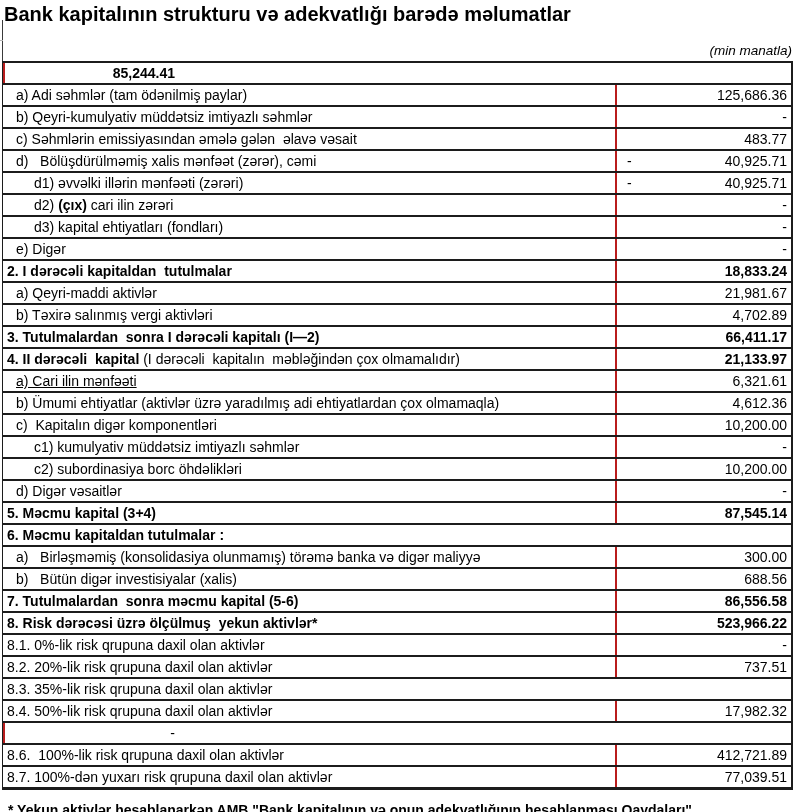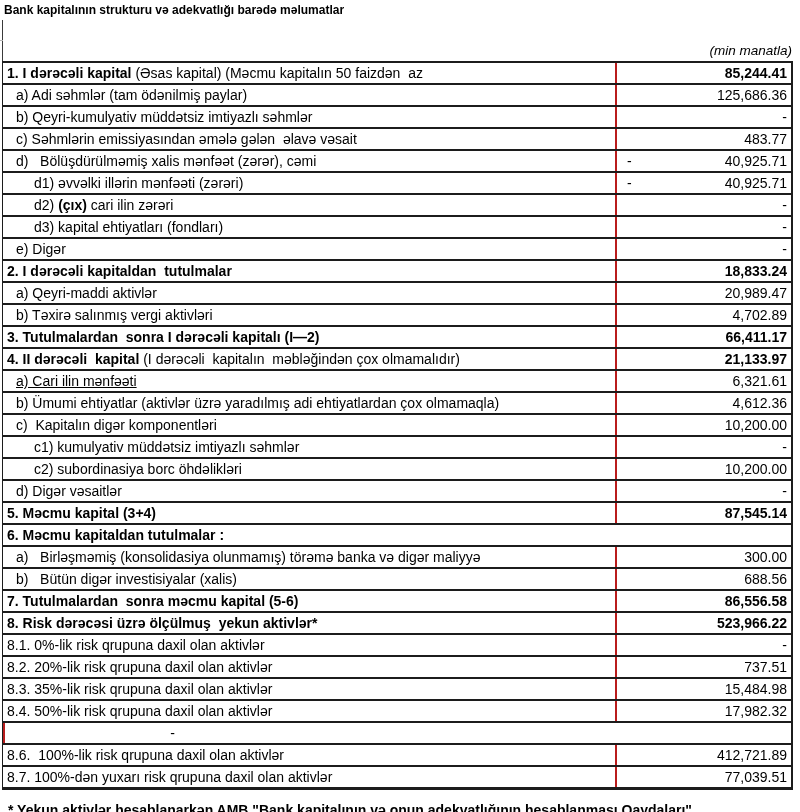--- a/index.html
+++ b/index.html
@@ -2,21 +2,21 @@
 <html><head>
 <meta charset="utf-8">
 <style>
   html,body { margin:0; padding:0; background:#ffffff; }
   .page {
     position:relative; width:800px; height:812px; overflow:hidden;
     background:#ffffff; font-family:"Liberation Sans", sans-serif; color:#000;
   }
   .doc-title {
     position:absolute; left:4px; top:3px;
-    font-size:12px; font-weight:bold; white-space:pre;
+    font-size:20px; font-weight:bold; white-space:pre;
   }
   .pre-table-edge {
     position:absolute; left:2px; top:20px; width:1px; height:41px; background:#3a3a3a;
   }
   .pre-table-tick {
     position:absolute; left:0; top:40px; width:3px; height:1px; background:#b5b5b5;
   }
   .unit-note {
     position:absolute; right:8px; top:43px;
     font-size:13.5px; font-style:italic; white-space:pre;
@@ -56,21 +56,20 @@
   <div class="doc-title">Bank kapitalının strukturu və adekvatlığı barədə məlumatlar</div>
 
   <div class="pre-table-edge"></div>
   <div class="pre-table-tick"></div>
 
   <div class="unit-note">(min manatla)</div>
 
   <div class="capital-table">
     <div>
         <div class="t-row">
-      <div class="row-label" style="padding-left: 4px;"><span style="font-weight: bold;">1. I dərəcəli kapital</span><span style="font-weight: normal;"> (Əsas kapital) (Məcmu kapitalın 50 faizdən  az</span></div>
       <div class="value-cell">
         <span class="neg-sign" style="font-weight: bold;"></span>
         <span class="row-value" style="font-weight: bold;">85,244.41</span>
       </div>
     </div>
         <div class="t-row">
       <div class="row-label" style="padding-left: 13px;"><span style="font-weight: normal;">a) Adi səhmlər (tam ödənilmiş paylar)</span></div>
       <div class="value-cell">
         <span class="neg-sign"></span>
         <span class="row-value">125,686.36</span>
@@ -129,21 +128,21 @@
       <div class="row-label" style="padding-left: 4px;"><span style="font-weight: bold;">2. I dərəcəli kapitaldan  tutulmalar</span></div>
       <div class="value-cell">
         <span class="neg-sign" style="font-weight: bold;"></span>
         <span class="row-value" style="font-weight: bold;">18,833.24</span>
       </div>
     </div>
         <div class="t-row">
       <div class="row-label" style="padding-left: 13px;"><span style="font-weight: normal;">a) Qeyri-maddi aktivlər</span></div>
       <div class="value-cell">
         <span class="neg-sign"></span>
-        <span class="row-value">20,989.47</span>
+        <span class="row-value">21,981.67</span>
       </div>
     </div>
         <div class="t-row">
       <div class="row-label" style="padding-left: 13px;"><span style="font-weight: normal; margin-top: 23px;">b) Təxirə salınmış vergi aktivləri</span></div>
       <div class="value-cell">
         <span class="neg-sign"></span>
         <span class="row-value">4,702.89</span>
       </div>
     </div>
         <div class="t-row">
@@ -249,24 +248,20 @@
     </div>
         <div class="t-row">
       <div class="row-label" style="padding-left: 4px;"><span style="font-weight: normal;">8.2. 20%-lik risk qrupuna daxil olan aktivlər</span></div>
       <div class="value-cell">
         <span class="neg-sign"></span>
         <span class="row-value">737.51</span>
       </div>
     </div>
         <div class="t-row">
       <div class="row-label" style="padding-left: 4px;"><span style="font-weight: normal;">8.3. 35%-lik risk qrupuna daxil olan aktivlər</span></div>
-      <div class="value-cell">
-        <span class="neg-sign"></span>
-        <span class="row-value">15,484.98</span>
-      </div>
     </div>
         <div class="t-row">
       <div class="row-label" style="padding-left: 4px;"><span style="font-weight: normal;">8.4. 50%-lik risk qrupuna daxil olan aktivlər</span></div>
       <div class="value-cell">
         <span class="neg-sign"></span>
         <span class="row-value">17,982.32</span>
       </div>
     </div>
         <div class="t-row">
       <div class="value-cell">

